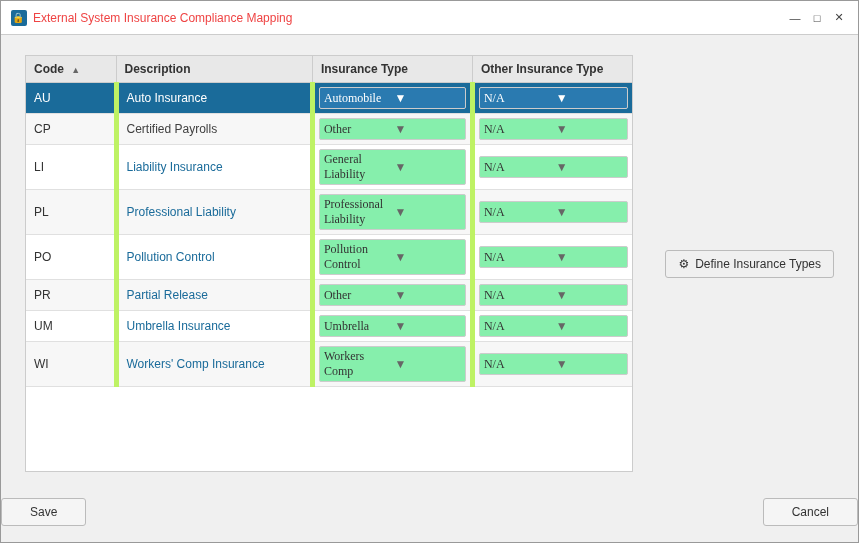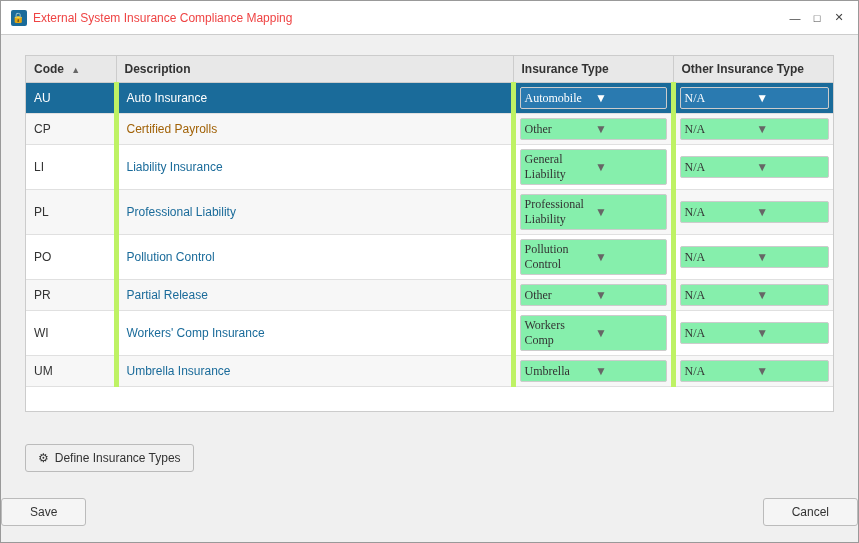--- a/index.html
+++ b/index.html
@@ -61,21 +61,21 @@
       display: flex;
       align-items: center;
       justify-content: center;
       font-size: 11px;
       color: #444;
     }
     .content {
       flex: 1;
       padding: 20px 24px 16px 24px;
       display: flex;
-      flex-direction: column;
+      flex-direction: row;
       gap: 32px;
     }
     .table-container {
       border: 1px solid #ccc;
       background: #fff;
       flex: 1;
       overflow-y: auto;
     }
     table {
       width: 100%;
@@ -256,21 +256,21 @@
               </td>
               <td class="dropdown-cell other-cell">
                 <div class="dropdown-wrapper" style="background: rgb(42, 122, 176);">
                   <span style="color: white;">N/A</span>
                   <span class="dropdown-arrow" style="color: white;">▼</span>
                 </div>
               </td>
             </tr>
             <tr>
               <td class="code-cell">CP</td>
-              <td><span class="desc-text" style="color: #a16207; text-align: center;">Certified Payrolls</span></td>
+              <td><span class="desc-text" style="color: #404040; text-align: center;">Certified Payrolls</span></td>
               <td class="dropdown-cell">
                 <div class="dropdown-wrapper">
                   <span>Other</span>
                   <span class="dropdown-arrow">▼</span>
                 </div>
               </td>
               <td class="dropdown-cell other-cell">
                 <div class="dropdown-wrapper">
                   <span>N/A</span>
                   <span class="dropdown-arrow">▼</span>
@@ -335,41 +335,41 @@
                 </div>
               </td>
               <td class="dropdown-cell other-cell">
                 <div class="dropdown-wrapper">
                   <span>N/A</span>
                   <span class="dropdown-arrow">▼</span>
                 </div>
               </td>
             </tr>
             <tr>
+              <td class="code-cell">UM</td>
+              <td><span class="desc-text" style="color: rgb(26, 107, 154);">Umbrella Insurance</span></td>
+              <td class="dropdown-cell">
+                <div class="dropdown-wrapper">
+                  <span>Umbrella</span>
+                  <span class="dropdown-arrow">▼</span>
+                </div>
+              </td>
+              <td class="dropdown-cell other-cell">
+                <div class="dropdown-wrapper">
+                  <span>N/A</span>
+                  <span class="dropdown-arrow">▼</span>
+                </div>
+              </td>
+            </tr>
+            <tr>
               <td class="code-cell">WI</td>
               <td><span class="desc-text" style="color: rgb(26, 107, 154);">Workers' Comp Insurance</span></td>
               <td class="dropdown-cell">
                 <div class="dropdown-wrapper">
                   <span>Workers Comp</span>
-                  <span class="dropdown-arrow">▼</span>
-                </div>
-              </td>
-              <td class="dropdown-cell other-cell">
-                <div class="dropdown-wrapper">
-                  <span>N/A</span>
-                  <span class="dropdown-arrow">▼</span>
-                </div>
-              </td>
-            </tr>
-            <tr>
-              <td class="code-cell">UM</td>
-              <td><span class="desc-text" style="color: rgb(26, 107, 154);">Umbrella Insurance</span></td>
-              <td class="dropdown-cell">
-                <div class="dropdown-wrapper">
-                  <span>Umbrella</span>
                   <span class="dropdown-arrow">▼</span>
                 </div>
               </td>
               <td class="dropdown-cell other-cell">
                 <div class="dropdown-wrapper">
                   <span>N/A</span>
                   <span class="dropdown-arrow">▼</span>
                 </div>
               </td>
             </tr>

